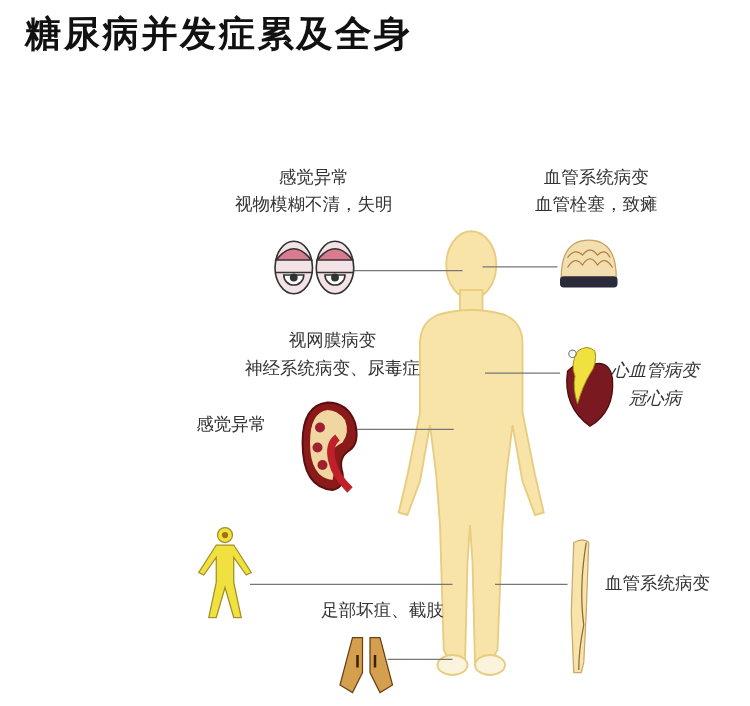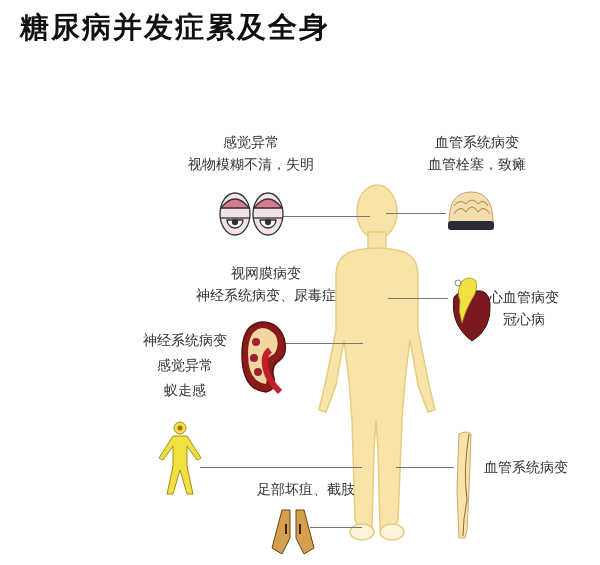--- a/index.html
+++ b/index.html
@@ -79,29 +79,27 @@
   <circle cx="16" cy="22" r="4" fill="#a02030"></circle>
   <circle cx="14" cy="38" r="4" fill="#a02030"></circle>
   <circle cx="18" cy="52" r="4" fill="#a02030"></circle>
 </svg>
 
 <svg width="45" height="70" style="left:448px;top:275px;" viewBox="0 0 45 70">
   <path d="M6 22 Q2 50 24 66 Q44 54 42 28 Q40 14 28 16 Q18 10 6 22 Z" fill="#7a1a20" stroke="#4a0c10" stroke-width="1"></path>
   <path d="M14 6 Q22 0 28 6 Q30 16 24 24 Q18 34 14 48 Q10 36 12 26 Q8 16 14 6 Z" fill="#f0e040" stroke="#a09020" stroke-width="0.8"></path>
   <circle cx="10" cy="8" r="3" fill="none" stroke="#888"></circle>
 </svg>
-<div class="label" style="left:484px;top:286px;width:80px;">
+<div class="label" style="left:484px;top:286px;width:80px;font-style:italic;">
   <div>心血管病变</div>
   <div>冠心病</div>
 </div>
 
 <div class="label" style="left:130px;top:328px;width:110px;line-height:25px;">
-  <div>神经系统病变</div>
   <div>感觉异常</div>
-  <div>蚁走感</div>
 </div>
 <svg width="50" height="75" style="left:155px;top:420px;" viewBox="0 0 50 75">
   <g fill="#f0e040" stroke="#a09020" stroke-width="1">
     <circle cx="25" cy="8" r="6"></circle>
     <path d="M18 16 L32 16 L46 38 L42 40 L32 26 L32 46 L38 74 L32 74 L25 50 L18 74 L12 74 L18 46 L18 26 L8 40 L4 38 Z"></path>
   </g>
   <circle cx="25" cy="8" r="2.5" fill="#a07010"></circle>
 </svg>
 
 <div class="label" style="left:246px;top:478px;width:120px;">足部坏疽、截肢</div>

